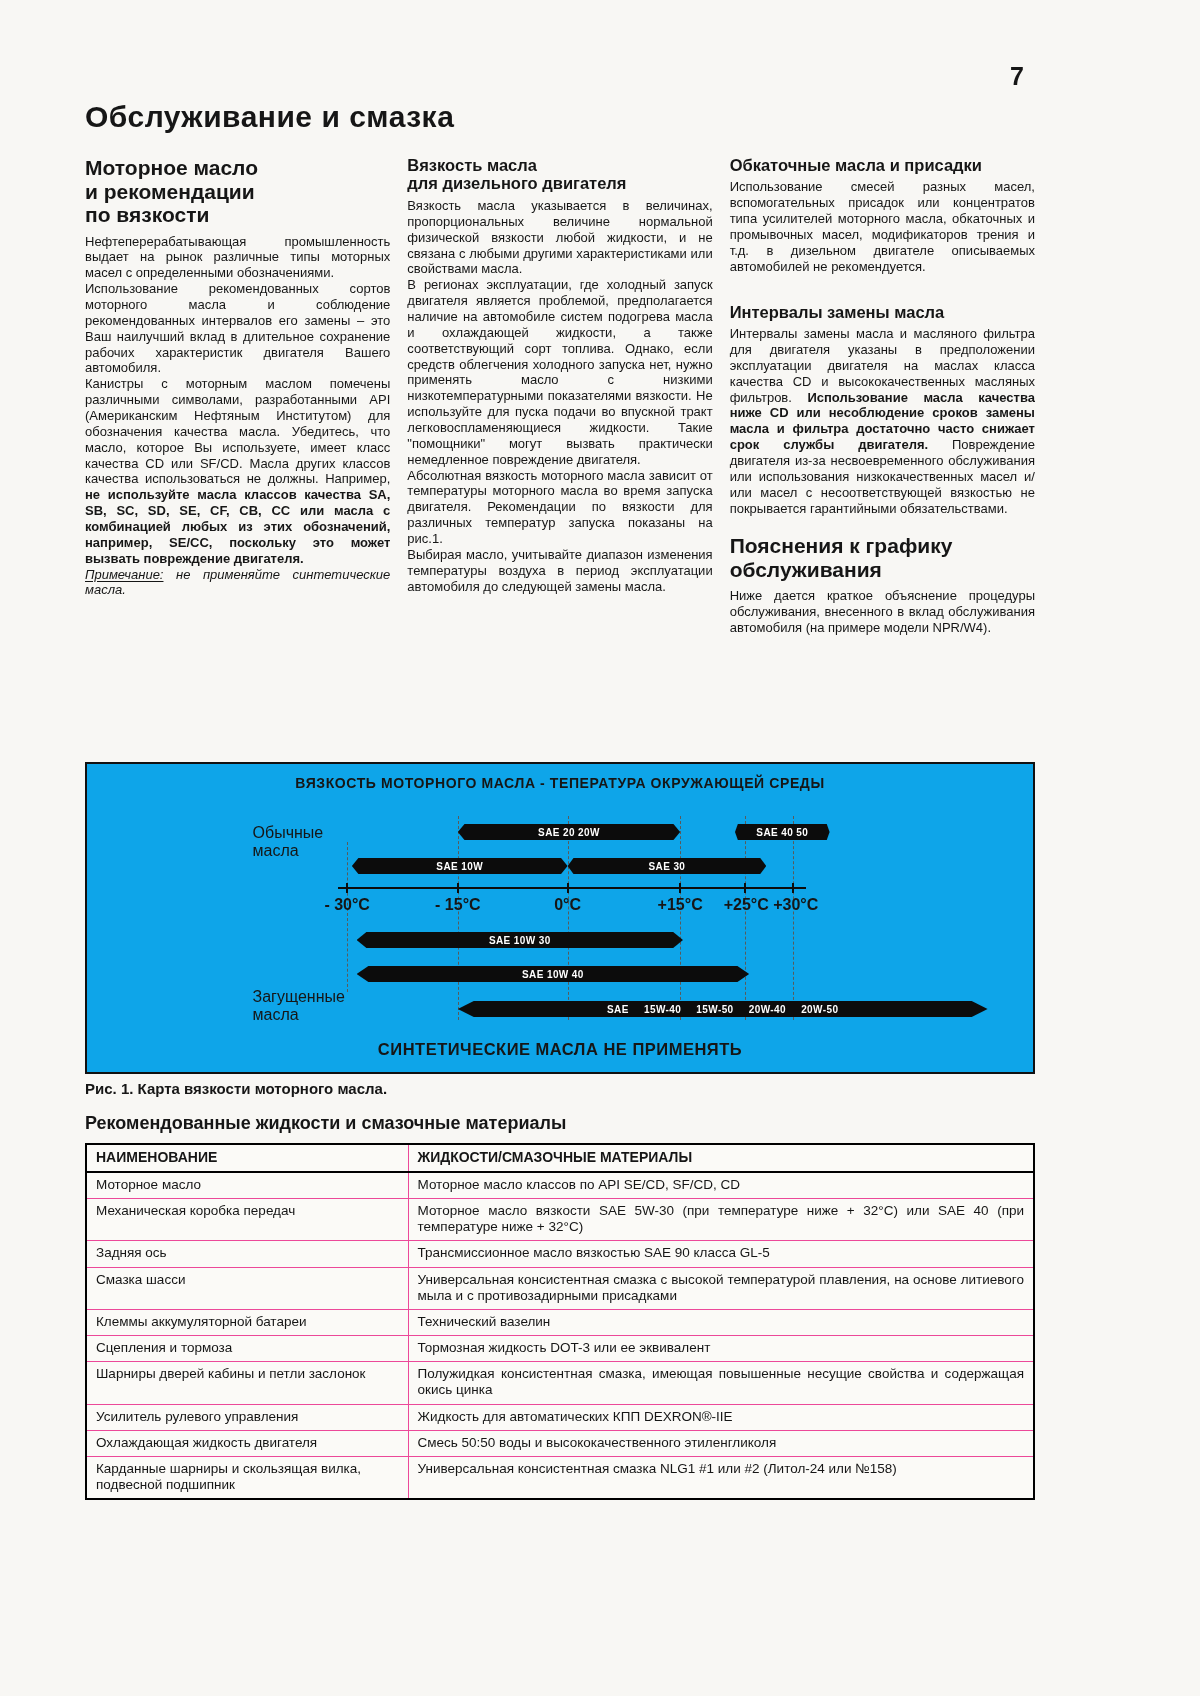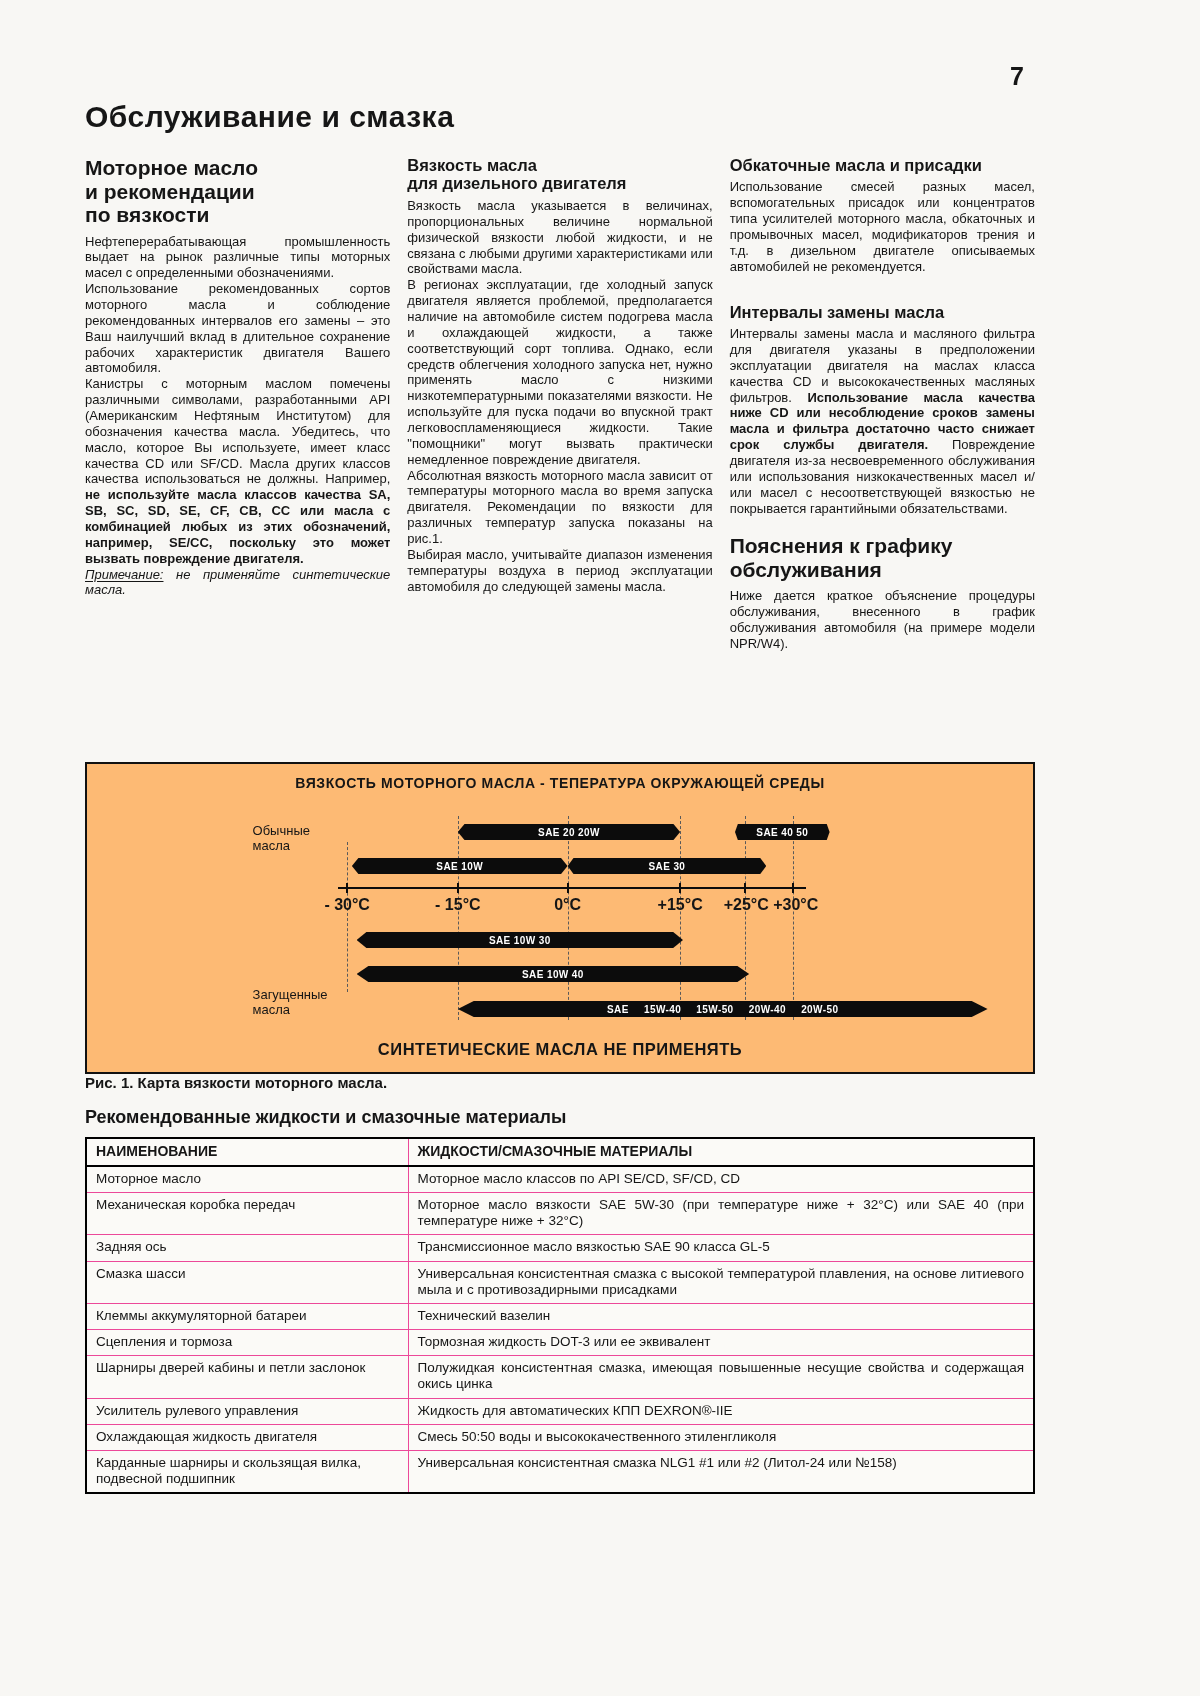--- a/index.html
+++ b/index.html
@@ -65,21 +65,21 @@
   .note { margin-top: 3px; }
   .note u { text-underline-offset: 2px; }
 
   
   .figure-box {
     margin-top: 14px;
     position: relative;
     width: 100%;
     height: 312px;
     border: 2px solid #111;
-    background: #fdba74;
+    background: #0ea5e9;
   }
   .fig-title {
     padding-top: 11px;
     text-align: center;
     font-weight: bold;
     font-size: 14px;
     letter-spacing: 0.6px;
   }
   .fig-plot {
     position: absolute;
@@ -119,33 +119,34 @@
   .temp-label {
     position: absolute;
     top: 94px;
     transform: translateX(-50%);
     font-size: 16px;
     font-weight: bold;
     white-space: nowrap;
   }
   .group-label {
     position: absolute;
-    font-size: 13px;
+    font-size: 16px;
     line-height: 1.15;
     text-align: left;
   }
   .fig-warning {
     position: absolute;
     left: 0; right: 0; top: 276px;
     text-align: center;
     font-weight: bold;
     font-size: 16.5px;
     letter-spacing: 0.5px;
   }
   .fig-caption {
+    margin-top: 6px;
     font-size: 15px;
     font-weight: bold;
   }
 
   
   .table-heading {
     margin: 16px 0 9px;
     font-size: 18px;
     font-weight: bold;
   }
@@ -202,21 +203,21 @@
         <p>Выбирая масло, учитывайте диапазон изменения температуры воздуха в период эксплуатации автомобиля до следующей замены масла.</p>
       </div>
 
       <div class="col">
         <h2 class="h-md">Обкаточные масла и присадки</h2>
         <p>Использование смесей разных масел, вспомогательных присадок или концентратов типа усилителей моторного масла, обкаточных и промывочных масел, модификаторов трения и т.д. в дизельном двигателе описываемых автомобилей не рекомендуется.</p>
         <h2 class="h-md mt">Интервалы замены масла</h2>
         <p><span>Интервалы замены масла и масляного фильтра для двигателя указаны в предположении эксплуатации двигателя на маслах класса качества CD и высококачественных масляных фильтров. </span><b>Использование масла качества ниже CD или несоблюдение сроков замены масла и фильтра достаточно часто снижает срок службы двигателя.</b><span> Повреждение двигателя из-за несвоевременного обслуживания или использования низкокачественных масел и/или масел с несоответствующей вязкостью не покрывается гарантийными обязательствами.</span></p>
         <h2 class="h-lg mt-lg pre">Пояснения к графику
 обслуживания</h2>
-        <p>Ниже дается краткое объяснение процедуры обслуживания, внесенного в график обслуживания автомобиля (на примере модели NPR/W4).</p>
+        <p>Ниже дается краткое объяснение процедуры обслуживания, внесенного в вклад обслуживания автомобиля (на примере модели NPR/W4).</p>
       </div>
 
     </div>
 
     <div class="figure-box">
       <div class="fig-title">ВЯЗКОСТЬ МОТОРНОГО МАСЛА - ТЕПЕРАТУРА ОКРУЖАЮЩЕЙ СРЕДЫ</div>
 
       <div class="fig-plot">
 
         <div class="grid-line" style="left:27.5%; top:40px; height:150px;"></div>

